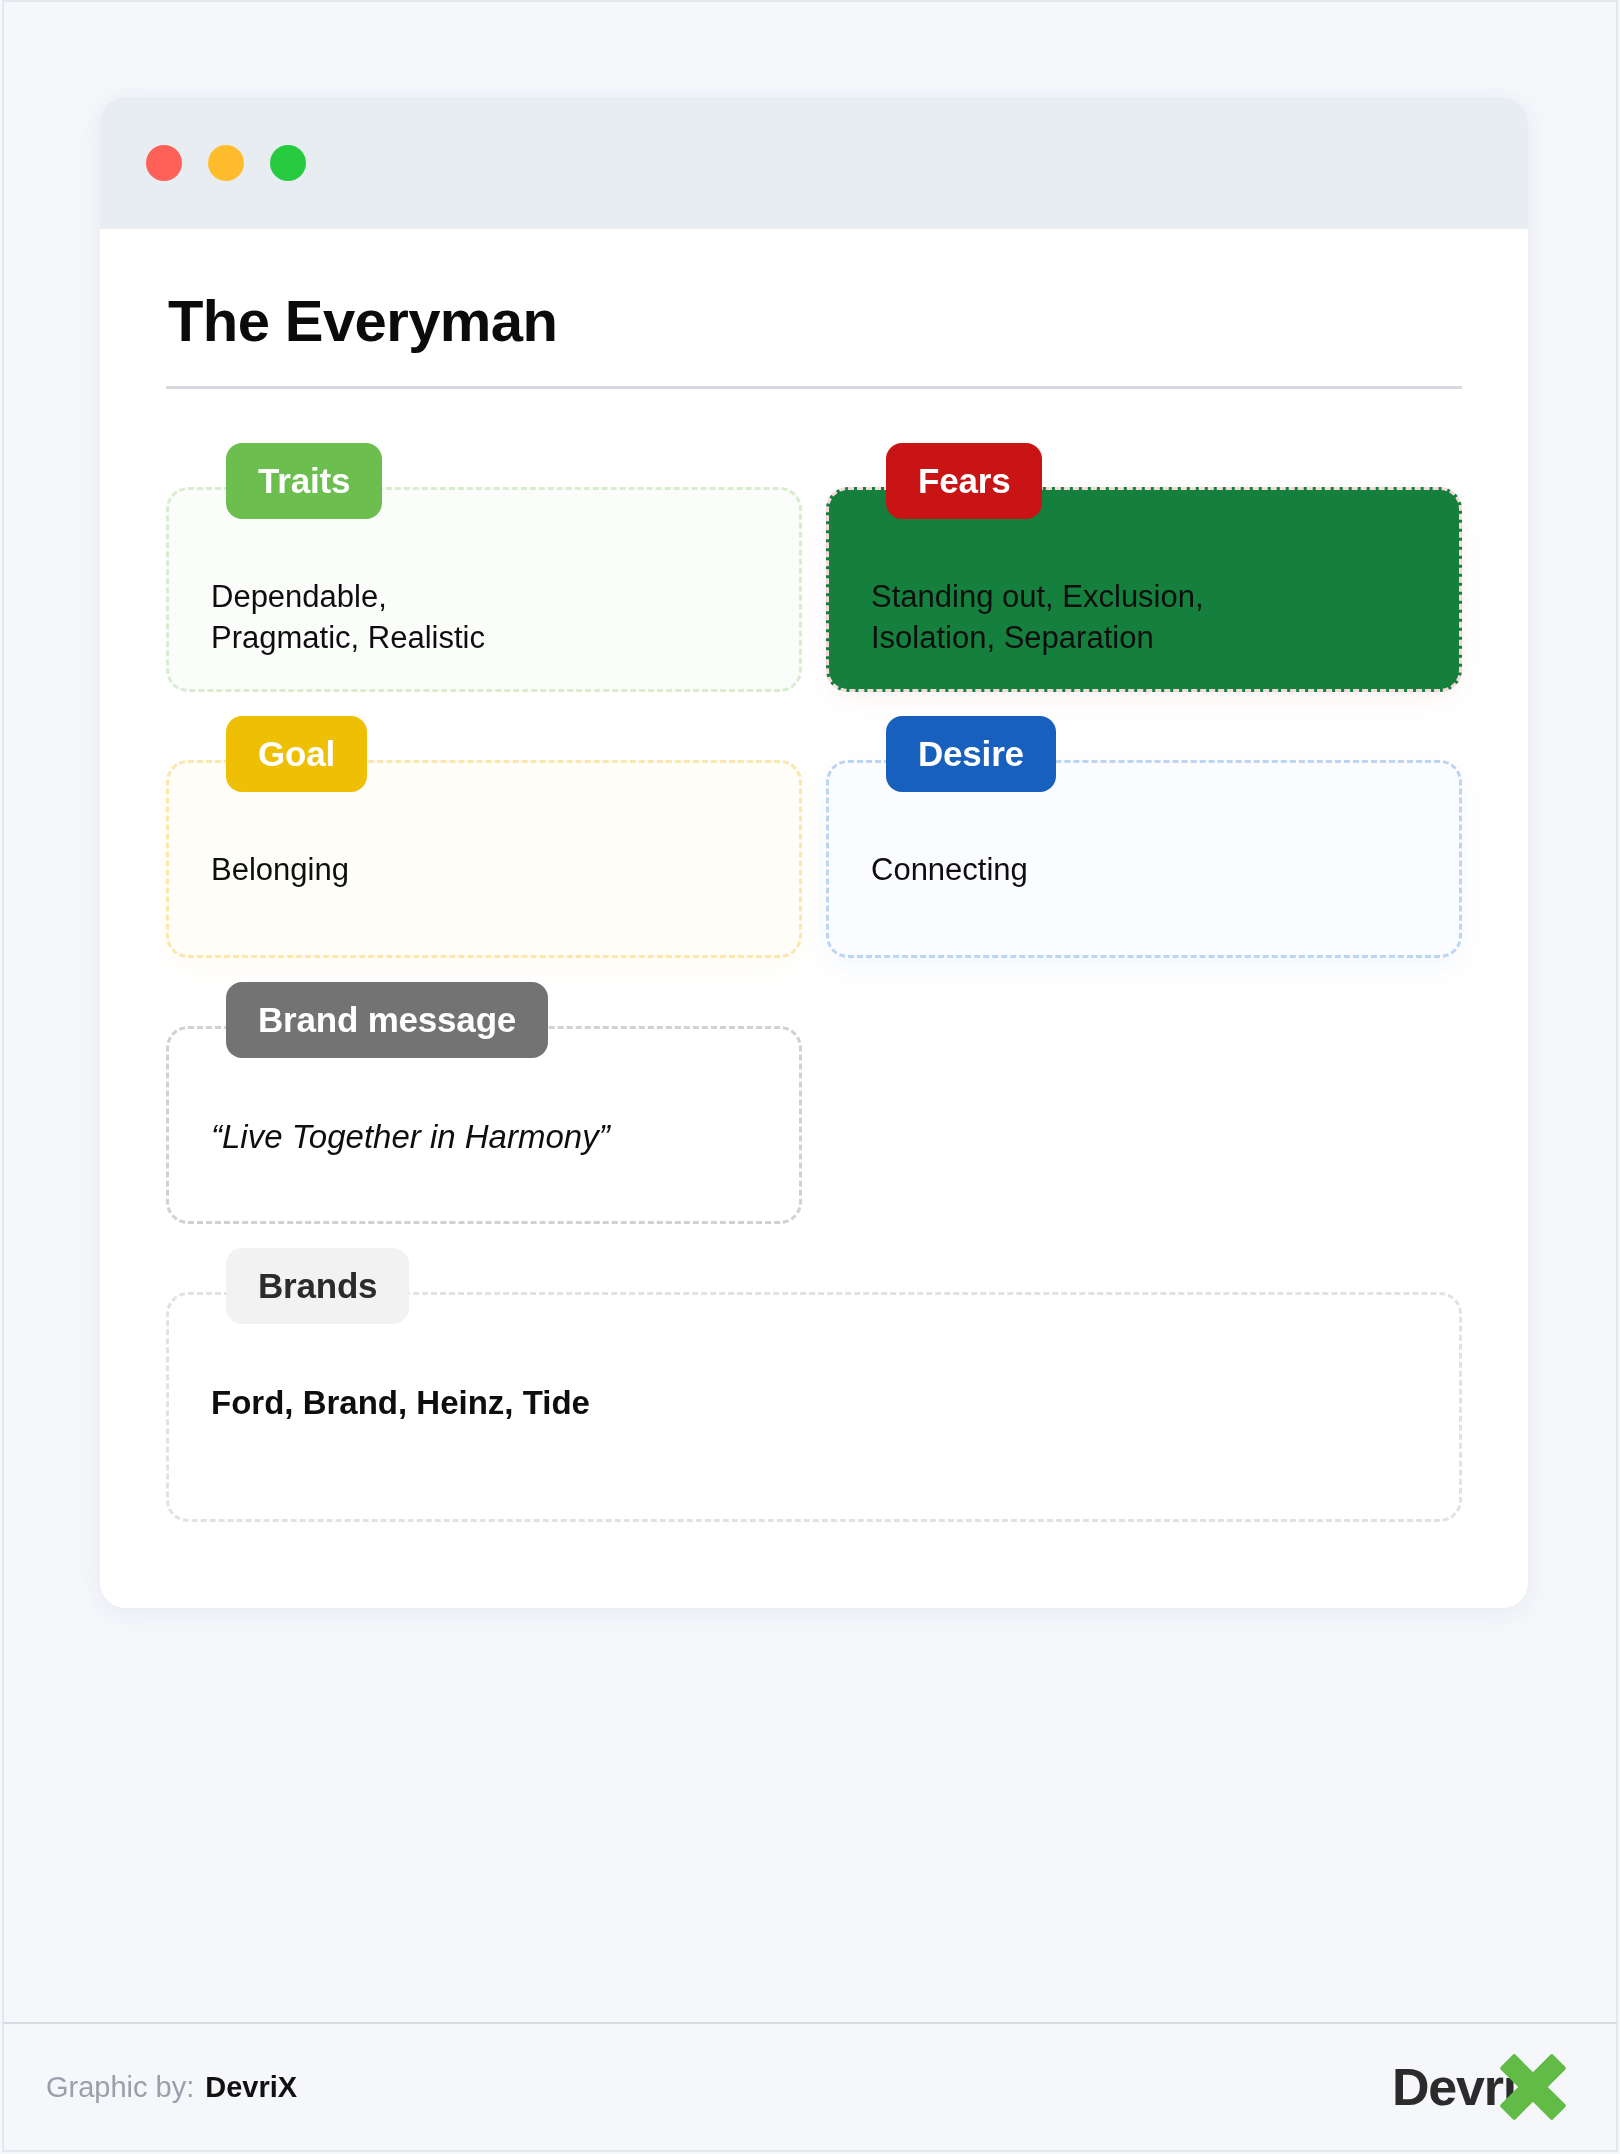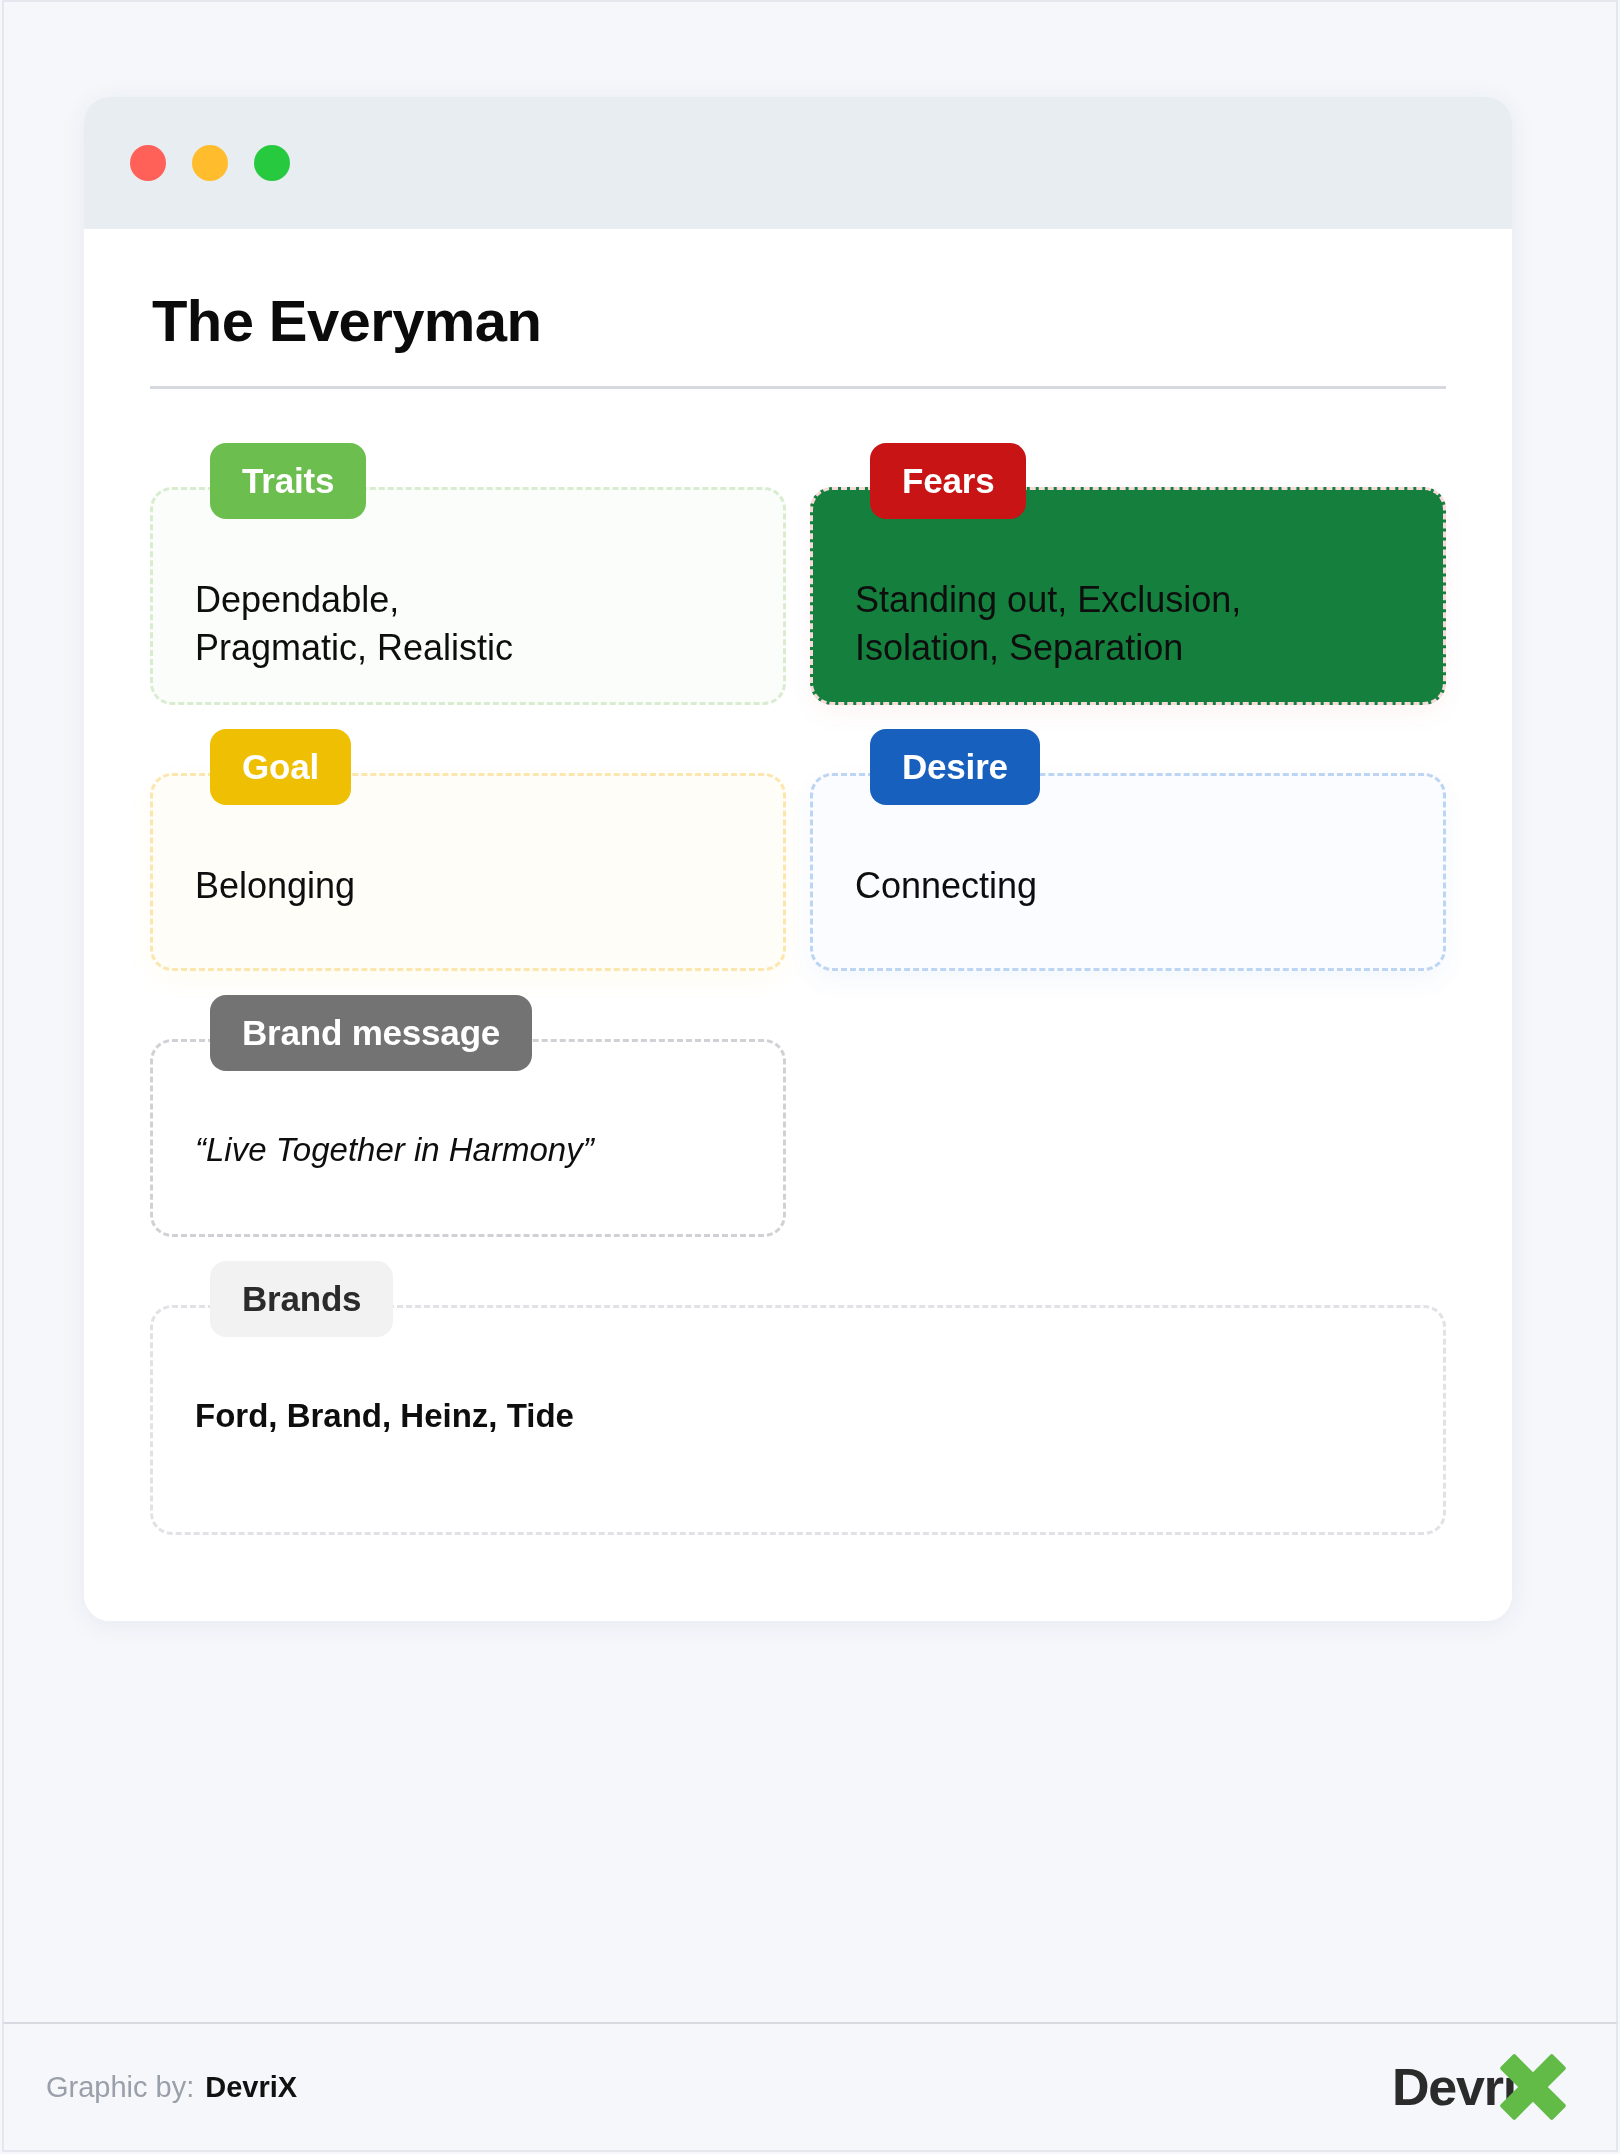--- a/index.html
+++ b/index.html
@@ -33,21 +33,21 @@
     position: relative;
     border-left: 2px solid #e4e7ee;
     border-right: 2px solid #e4e7ee;
     border-top: 2px solid #e4e7ee;
     margin: 0 2px;
   }
 
   
   .browser {
     position: absolute;
-    left: 80px;
+    left: 96px;
     top: 95px;
     width: 1428px;
     background: #ffffff;
     border-radius: 26px;
     box-shadow: 0 4px 26px rgba(40,50,80,0.07);
     overflow: hidden;
   }
 
   .browser-bar {
     height: 132px;
@@ -125,21 +125,21 @@
     padding: 0 32px;
     border-radius: 16px;
     font-size: 35px;
     font-weight: bold;
     color: #ffffff;
     letter-spacing: -0.2px;
     white-space: nowrap;
   }
 
   .block-text {
-    font-size: 36px;
+    font-size: 31px;
     line-height: 1.34;
     color: #0e0e0e;
     white-space: pre-line;
   }
 
   
   .v-traits   .block-box { border-color: #d8ecd0; background: #fbfdfa; }
   .v-traits   .block-badge { background: #6cbe4f; }
 
   .v-fears    .block-box { border-color: #f6d9da; background: #15803d;

